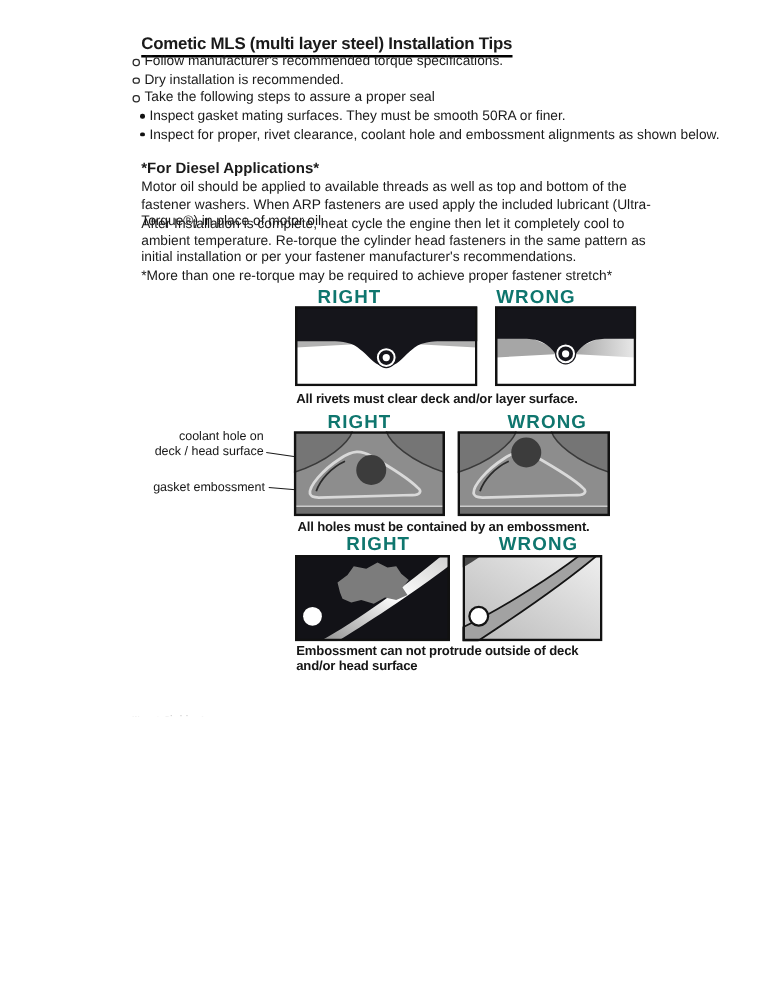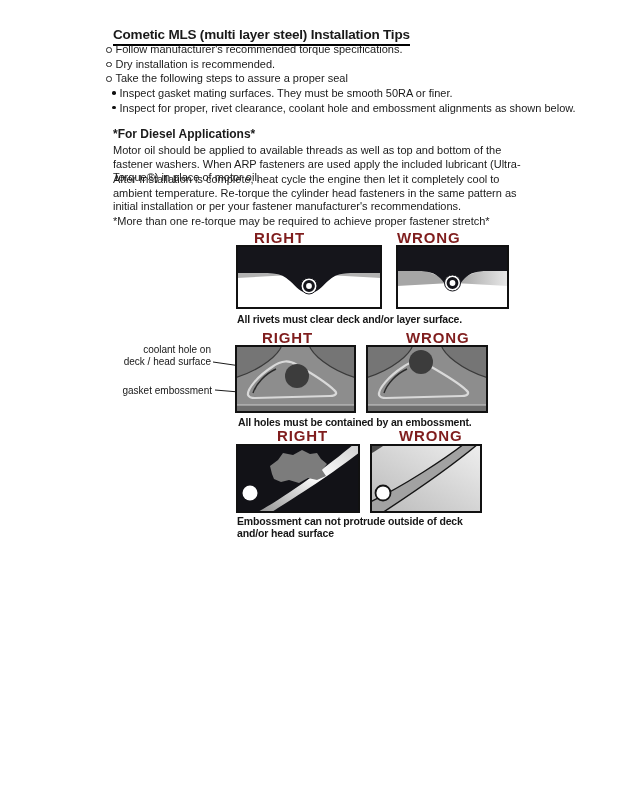--- a/index.html
+++ b/index.html
@@ -13,21 +13,21 @@
     border-bottom:2px solid #000;padding-bottom:2px;display:inline-block;white-space:nowrap;
   }
   .bullets{left:106px;top:42px;width:470px;font-size:11px;line-height:14.7px;}
   .brow{display:flex;align-items:flex-start;}
   .bdot{flex:0 0 auto;width:3.5px;height:3.5px;border:1px solid #2a2a2a;border-radius:50%;margin:5px 4px 0 0;}
   .sub{margin-left:6px;}
   .sdot{flex:0 0 auto;width:3.5px;height:3.5px;background:#111;border-radius:50%;margin:5px 4px 0 0;border:none;}
   .h2{left:113px;top:117px;font-size:12px;font-weight:bold;}
   .para{left:113px;width:420px;font-size:11px;line-height:13.6px;}
   .p1{top:133px;} .p2{top:162px;} .note{top:204px;width:440px;}
-  .dg-head{font-size:15px;font-weight:600;letter-spacing:0.9px;color:#7f1d1d;white-space:nowrap;}
+  .dg-head{font-size:15px;font-weight:600;letter-spacing:0.9px;color:#0f766e;white-space:nowrap;}
   .panel{display:block;}
   .caption{font-size:10.5px;font-weight:700;letter-spacing:-0.15px;color:#161616;white-space:nowrap;}
   .lbl{font-size:10px;line-height:11.8px;text-align:right;color:#161616;}
   .overlay{left:0;top:0;pointer-events:none;}
   .fineprint{font-size:5.7px;line-height:6.15px;color:#222;width:406px;left:106px;}
   .fp-b{font-weight:bold;}
   .footer{left:385px;top:760px;font-size:19px;color:#ef4444;letter-spacing:0.2px;}
 </style>
 </head>
 <body>

